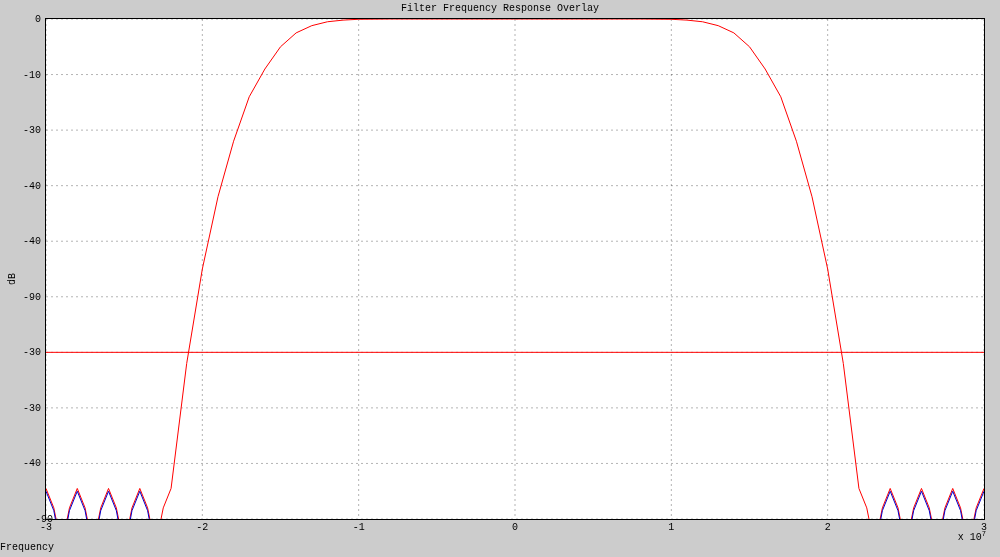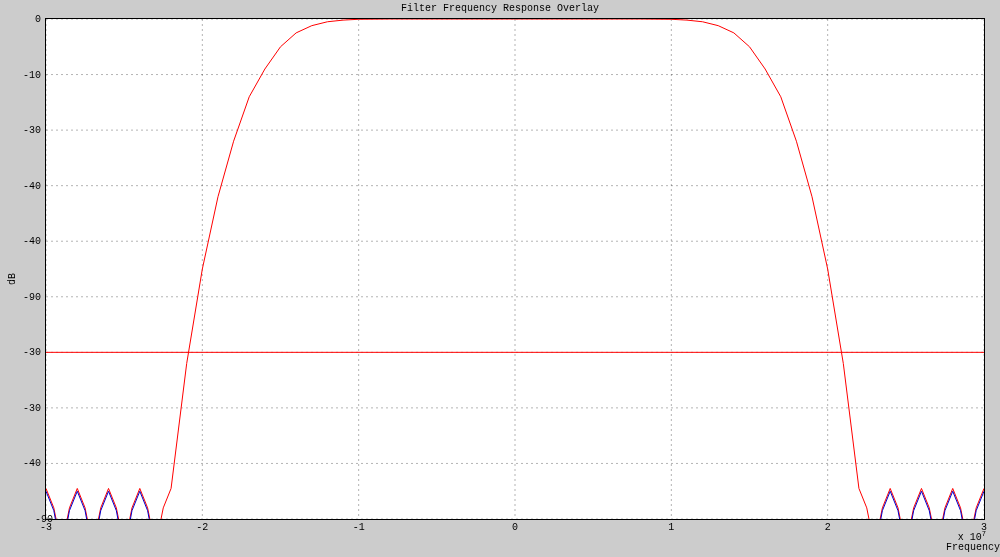--- a/index.html
+++ b/index.html
@@ -50,21 +50,21 @@
     transform: translateY(-50%) rotate(-90deg);
     transform-origin: center;
     font-size: 10px;
     color: #000;
   }
   .xlabel {
     position: absolute;
     bottom: 4px;
     left: 0;
     width: 100%;
-    text-align: right;
+    text-align: left;
     font-size: 10px;
     color: #000;
   }
   .x-mult {
     position: absolute;
     right: 14px;
     bottom: 14px;
     font-size: 10px;
     color: #000;
   }

